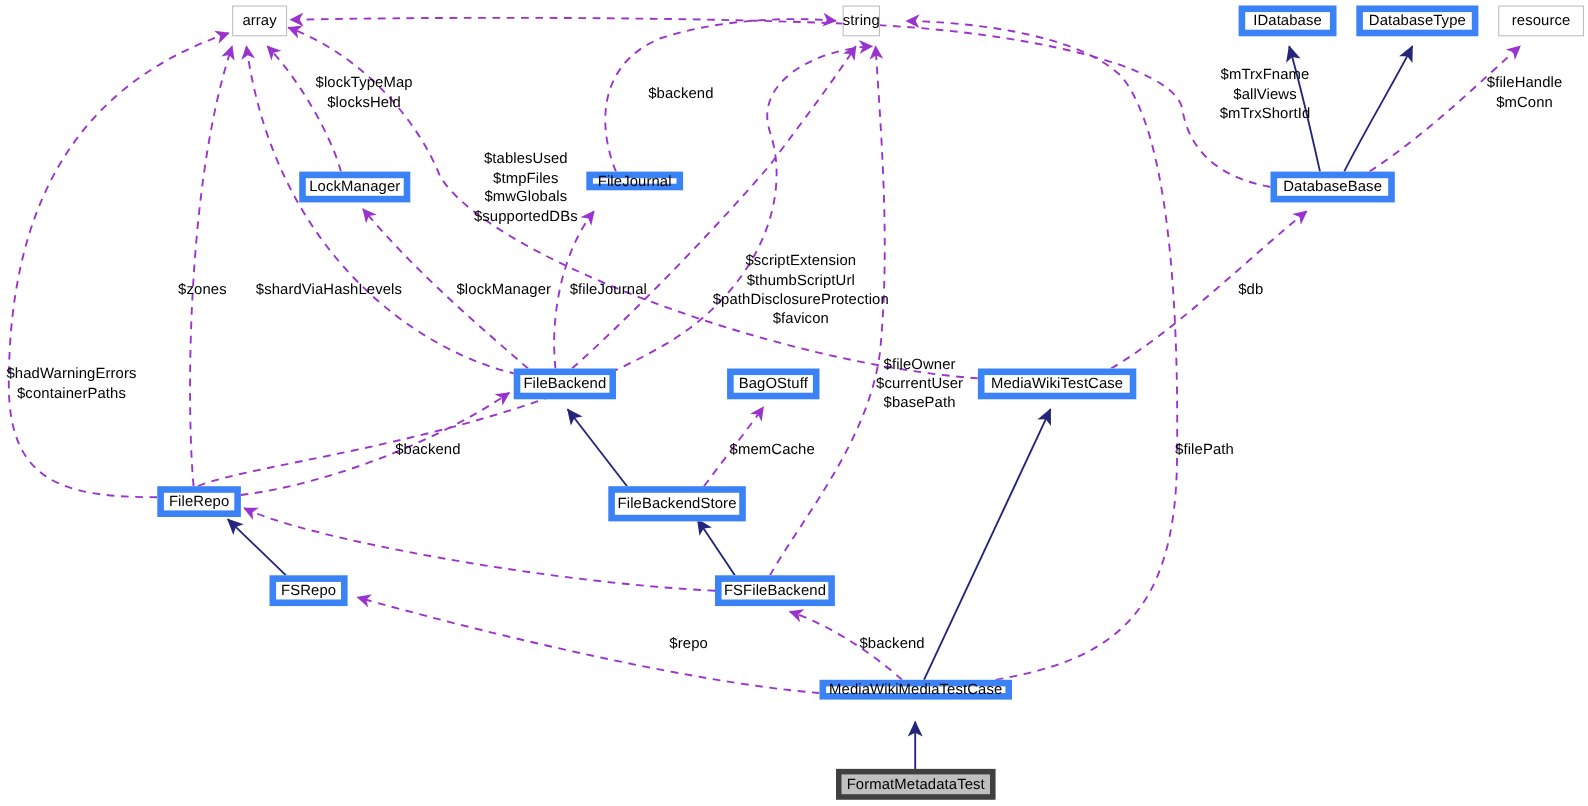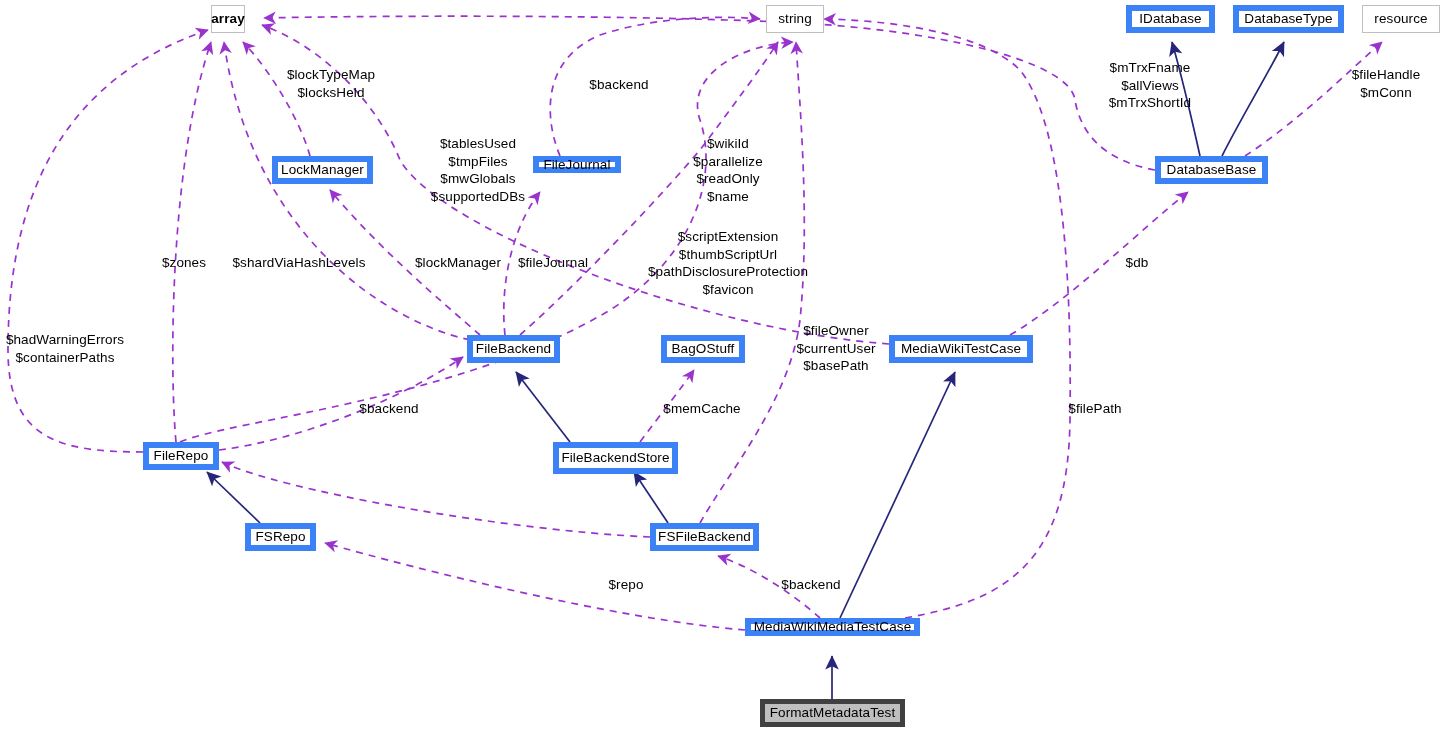--- a/index.html
+++ b/index.html
@@ -118,23 +118,23 @@
       <path d="M1200,156 C1192,120 1180,70 1172,42"></path>
       <path d="M1222,156 C1240,120 1270,70 1284,42"></path>
       <path d="M570,442 L516,372"></path>
       <path d="M668,523 L634,472"></path>
       <path d="M260,523 L207,472"></path>
       <path d="M840,618 L955,372"></path>
       <path d="M832,699 L832,656"></path>
     </g>
   </svg>
 
-  <div class="node primitive" style="left:211px;top:5px;width:34px;height:28px;font-weight:bold;">array</div>
-
-  <div class="node primitive" style="left:766px;top:5px;width:58px;height:28px;">string</div>
+  <div class="node primitive" style="left:211px;top:5px;width:50px;height:28px;">array</div>
+
+  <div class="node primitive" style="left:766px;top:5px;width:34px;height:28px;">string</div>
 
   <div class="node klass" style="left:1126px;top:5px;width:89px;height:28px;">IDatabase</div>
 
   <div class="node klass" style="left:1233px;top:5px;width:111px;height:28px;">DatabaseType</div>
 
   <div class="node primitive" style="left:1362px;top:5px;width:78px;height:28px;">resource</div>
 
   <div class="node klass" style="left:272px;top:156px;width:101px;height:28px;">LockManager</div>
 
   <div class="node klass" style="left:533px;top:156px;width:88px;height:17px;">FileJournal</div>
@@ -162,24 +162,20 @@
   <div class="edge-label c" style="left:331px;top:66px;">$lockTypeMap
 $locksHeld</div>
 
   <div class="edge-label c" style="left:619px;top:76px;">$backend</div>
 
   <div class="edge-label c" style="left:478px;top:135px;">$tablesUsed
 $tmpFiles
 $mwGlobals
 $supportedDBs</div>
 
-  <div class="edge-label c" style="left:728px;top:135px;">$wikiId
-$parallelize
-$readOnly
-$name</div>
 
   <div class="edge-label c" style="left:1150px;top:59px;">$mTrxFname
 $allViews
 $mTrxShortId</div>
 
   <div class="edge-label c" style="left:1386px;top:66px;">$fileHandle
 $mConn</div>
 
   <div class="edge-label c" style="left:184px;top:254px;">$zones</div>
 

